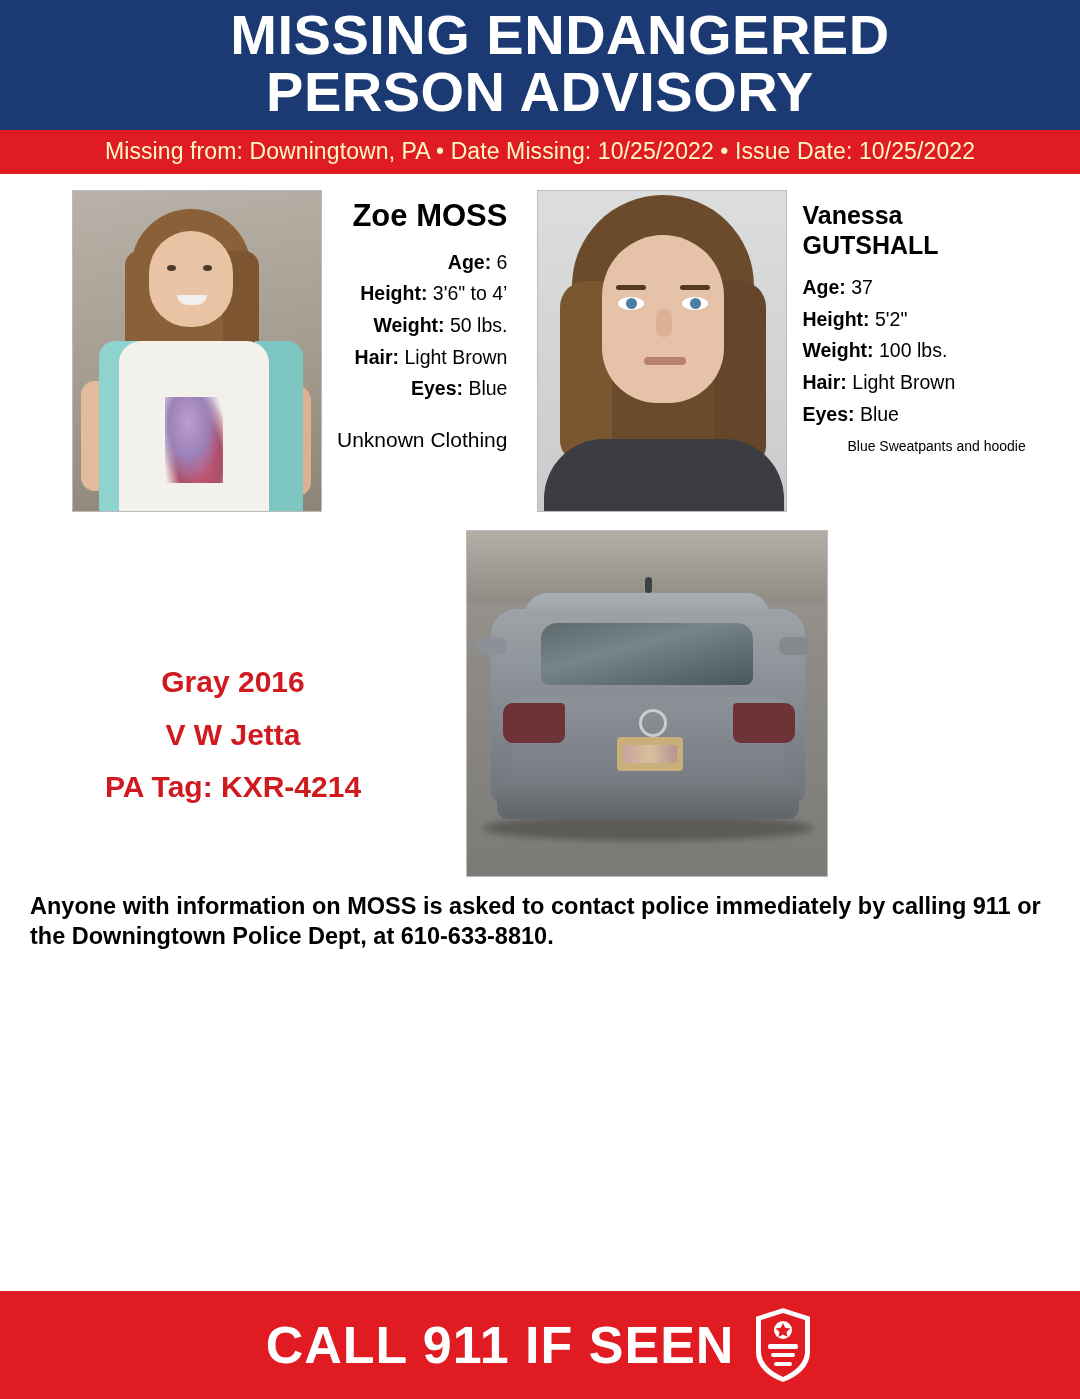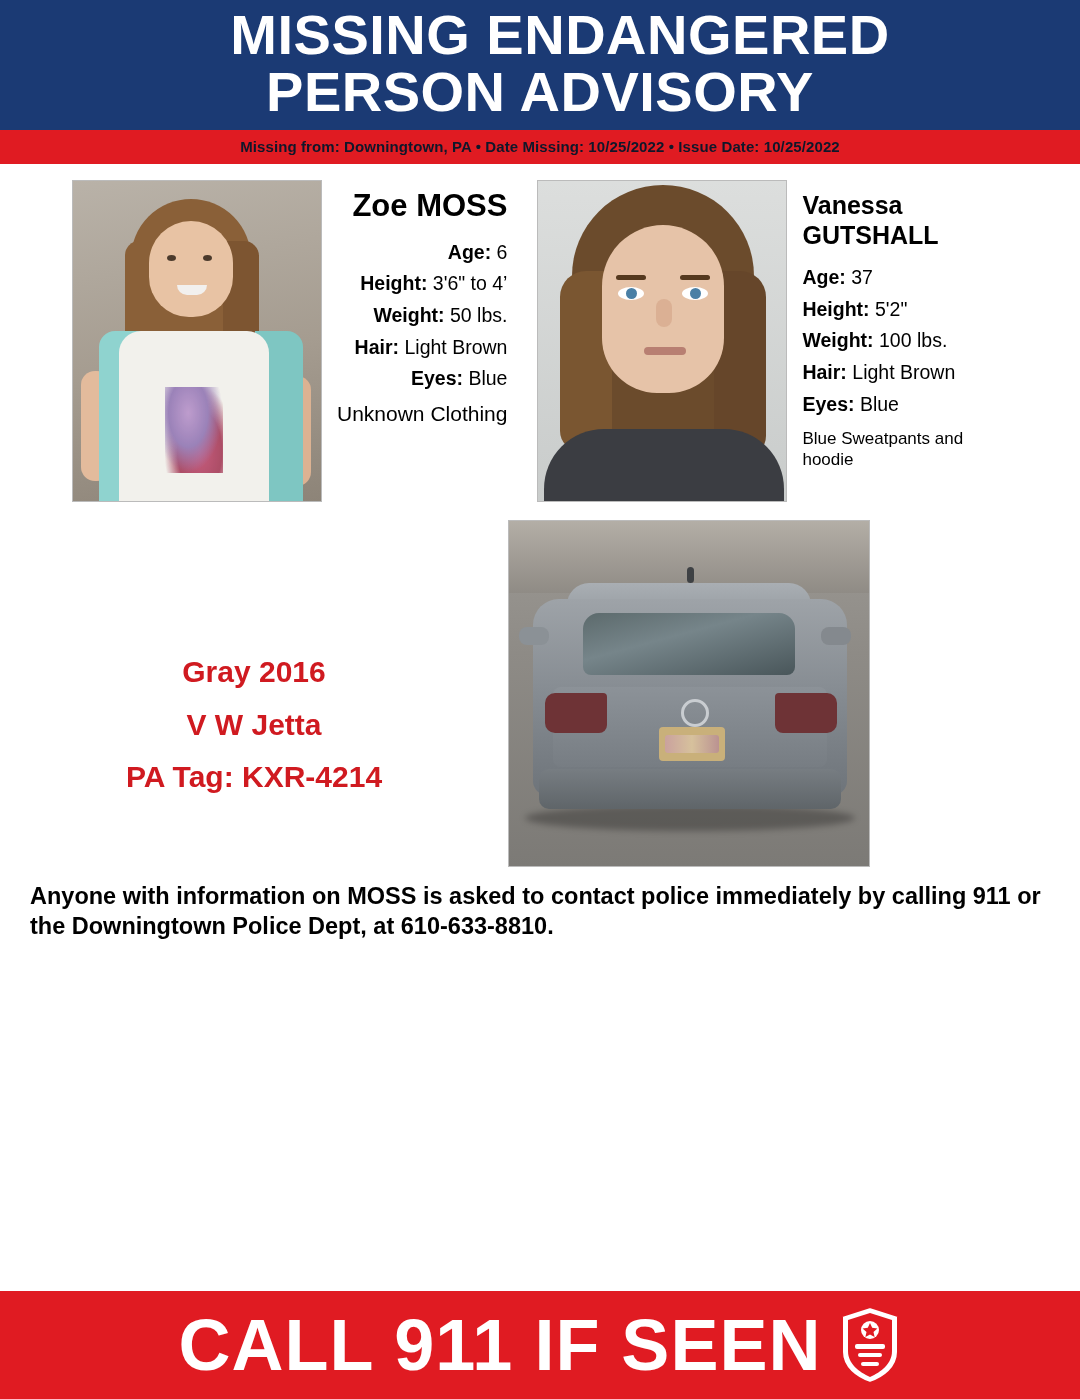--- a/index.html
+++ b/index.html
@@ -36,23 +36,23 @@
     letter-spacing: 0.5px;
     line-height: 1.02;
     white-space: nowrap;
   }
   .advisory-line1 { font-size: 56px; margin-left: 40px; }
   .advisory-line2 { font-size: 56px; }
 
   
   .strip {
     background: #e01b22;
-    color: #0f172a;
-    font-size: 15px;
-    font-weight: bold;
+    color: #fef9c3;
+    font-size: 23px;
+    font-weight: normal;
     text-align: center;
     padding: 8px 0 9px 0;
     white-space: nowrap;
     letter-spacing: 0.1px;
   }
 
   
   .people {
     display: flex;
     padding: 16px 0 0 0;
@@ -91,38 +91,39 @@
   }
   .row {
     font-size: 19.5px;
     line-height: 1.62;
     white-space: nowrap;
   }
   .row b { font-weight: bold; }
   .clothing {
     font-size: 21px;
     line-height: 1.25;
-    margin-top: 6px;
+    margin-top: 22px;
     max-width: 200px;
   }
   .clothing-small {
-    font-size: 17px;
+    font-size: 14px;
     line-height: 1.25;
     margin-top: 8px;
     max-width: 200px;
+    margin-left: 45px;
   }
 
   
   .vehicle {
     display: flex;
     align-items: flex-start;
     margin-top: 18px;
   }
   .vehicle-text {
-    width: 508px;
+    width: 466px;
     text-align: center;
     color: #d01a20;
     font-size: 30px;
     font-weight: bold;
     line-height: 1.75;
     padding-top: 126px;
   }
   .car-photo {
     width: 360px;
     height: 345px;
@@ -149,21 +150,21 @@
     bottom: 0;
     width: 100%;
     background: #e01b22;
     height: 108px;
     display: flex;
     align-items: center;
     justify-content: center;
   }
   .footer-text {
     color: #ffffff;
-    font-size: 72px;
+    font-size: 52px;
     font-weight: bold;
     letter-spacing: 1px;
     white-space: nowrap;
   }
   .badge {
     margin-left: 18px;
     width: 62px;
     height: 78px;
     flex: 0 0 auto;
   }

